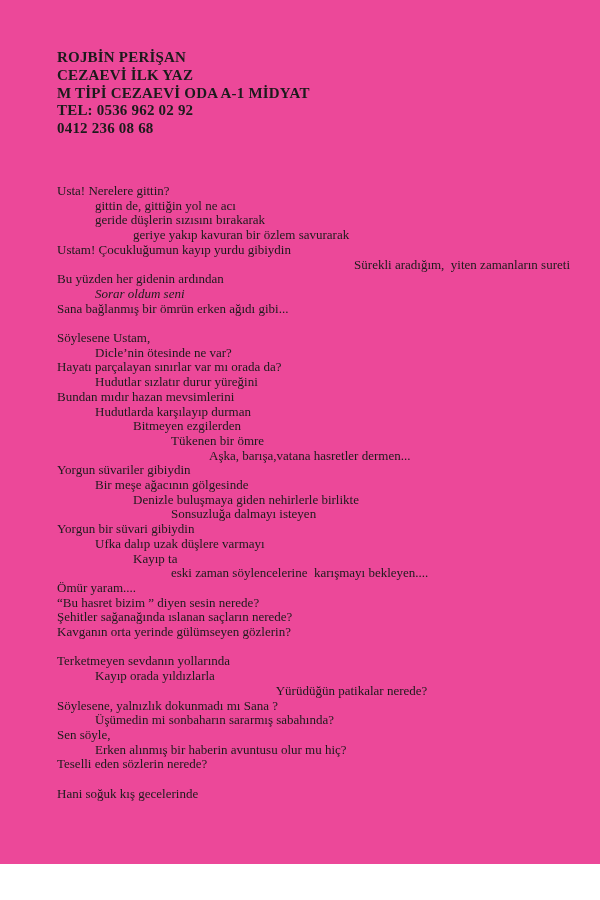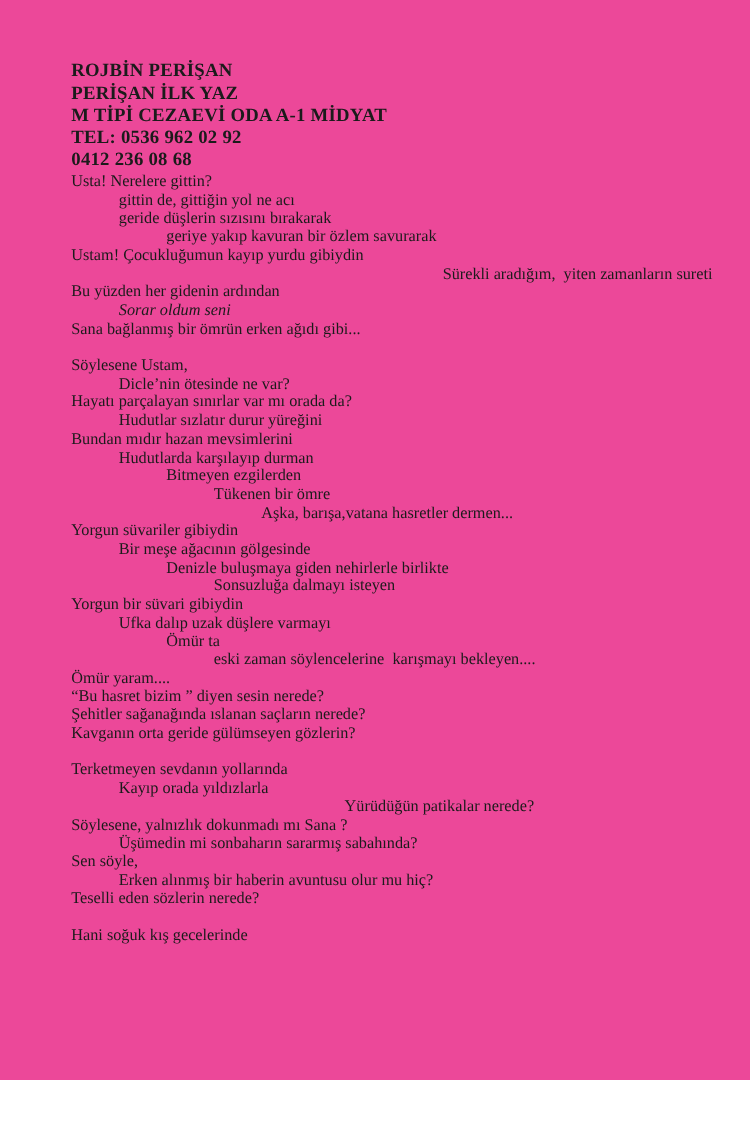--- a/index.html
+++ b/index.html
@@ -19,36 +19,37 @@
     overflow: hidden;
   }
   .doc-header {
     font-weight: bold;
     font-size: 15px;
     line-height: 17.8px;
     letter-spacing: 0.2px;
     white-space: pre-wrap;
   }
   .poem {
+    margin-top: 46px;
     font-size: 13px;
     line-height: 14.7px;
   }
   .stanza + .stanza {
     margin-top: 14.7px;
   }
   .poem-line, .header-line {
     white-space: pre-wrap;
     min-height: 14.7px;
   }
 </style>
 </head>
 <body>
 
 <div class="page">
-  <div class="doc-header"><div class="header-line">ROJBİN PERİŞAN</div><div class="header-line">PERİŞAN İLK YAZ</div><div class="header-line">M TİPİ CEZAEVİ ODA A-1 MİDYAT</div><div class="header-line">TEL: 0536 962 02 92</div><div class="header-line">0412 236 08 68</div></div>
+  <div class="doc-header"><div class="header-line">ROJBİN PERİŞAN</div><div class="header-line">CEZAEVİ İLK YAZ</div><div class="header-line">M TİPİ CEZAEVİ ODA A-1 MİDYAT</div><div class="header-line">TEL: 0536 962 02 92</div><div class="header-line">0412 236 08 68</div></div>
   <div class="poem" style="color: rgb(27, 27, 27);">
       <div class="stanza">
         <div class="poem-line" style="padding-left: 0px;">Usta! Nerelere gittin?</div>
         <div class="poem-line" style="padding-left: 38px;">gittin de, gittiğin yol ne acı</div>
         <div class="poem-line" style="padding-left: 38px;">geride düşlerin sızısını bırakarak</div>
         <div class="poem-line" style="padding-left: 76px;">geriye yakıp kavuran bir özlem savurarak</div>
         <div class="poem-line" style="padding-left: 0px;">Ustam! Çocukluğumun kayıp yurdu gibiydin</div>
         <div class="poem-line" style="padding-left: 38px; text-align: right;">Sürekli aradığım,  yiten zamanların sureti</div>
         <div class="poem-line" style="padding-left: 0px;">Bu yüzden her gidenin ardından</div>
         <div class="poem-line" style="padding-left: 38px; font-style: italic;">Sorar oldum seni</div>
@@ -63,26 +64,26 @@
         <div class="poem-line" style="padding-left: 38px;">Hudutlarda karşılayıp durman</div>
         <div class="poem-line" style="padding-left: 76px;">Bitmeyen ezgilerden</div>
         <div class="poem-line" style="padding-left: 114px;">Tükenen bir ömre</div>
         <div class="poem-line" style="padding-left: 152px;">Aşka, barışa,vatana hasretler dermen...</div>
         <div class="poem-line" style="padding-left: 0px;">Yorgun süvariler gibiydin</div>
         <div class="poem-line" style="padding-left: 38px;">Bir meşe ağacının gölgesinde</div>
         <div class="poem-line" style="padding-left: 76px;">Denizle buluşmaya giden nehirlerle birlikte</div>
         <div class="poem-line" style="padding-left: 114px;">Sonsuzluğa dalmayı isteyen</div>
         <div class="poem-line" style="padding-left: 0px;">Yorgun bir süvari gibiydin</div>
         <div class="poem-line" style="padding-left: 38px;">Ufka dalıp uzak düşlere varmayı</div>
-        <div class="poem-line" style="padding-left: 76px;">Ömür ta</div>
+        <div class="poem-line" style="padding-left: 76px;">Kayıp ta</div>
         <div class="poem-line" style="padding-left: 114px;">eski zaman söylencelerine  karışmayı bekleyen....</div>
         <div class="poem-line" style="padding-left: 0px;">Ömür yaram....</div>
         <div class="poem-line" style="padding-left: 0px;">“Bu hasret bizim ” diyen sesin nerede?</div>
         <div class="poem-line" style="padding-left: 0px;">Şehitler sağanağında ıslanan saçların nerede?</div>
-        <div class="poem-line" style="padding-left: 0px;">Kavganın orta geride gülümseyen gözlerin?</div>
+        <div class="poem-line" style="padding-left: 0px;">Kavganın orta yerinde gülümseyen gözlerin?</div>
       </div>
       <div class="stanza">
         <div class="poem-line" style="padding-left: 0px;">Terketmeyen sevdanın yollarında</div>
         <div class="poem-line" style="padding-left: 38px;">Kayıp orada yıldızlarla</div>
         <div class="poem-line" style="padding-left: 76px; text-align: center;">Yürüdüğün patikalar nerede?</div>
         <div class="poem-line" style="padding-left: 0px;">Söylesene, yalnızlık dokunmadı mı Sana ?</div>
         <div class="poem-line" style="padding-left: 38px;">Üşümedin mi sonbaharın sararmış sabahında?</div>
         <div class="poem-line" style="padding-left: 0px;">Sen söyle,</div>
         <div class="poem-line" style="padding-left: 38px;">Erken alınmış bir haberin avuntusu olur mu hiç?</div>
         <div class="poem-line" style="padding-left: 0px;">Teselli eden sözlerin nerede?</div>

